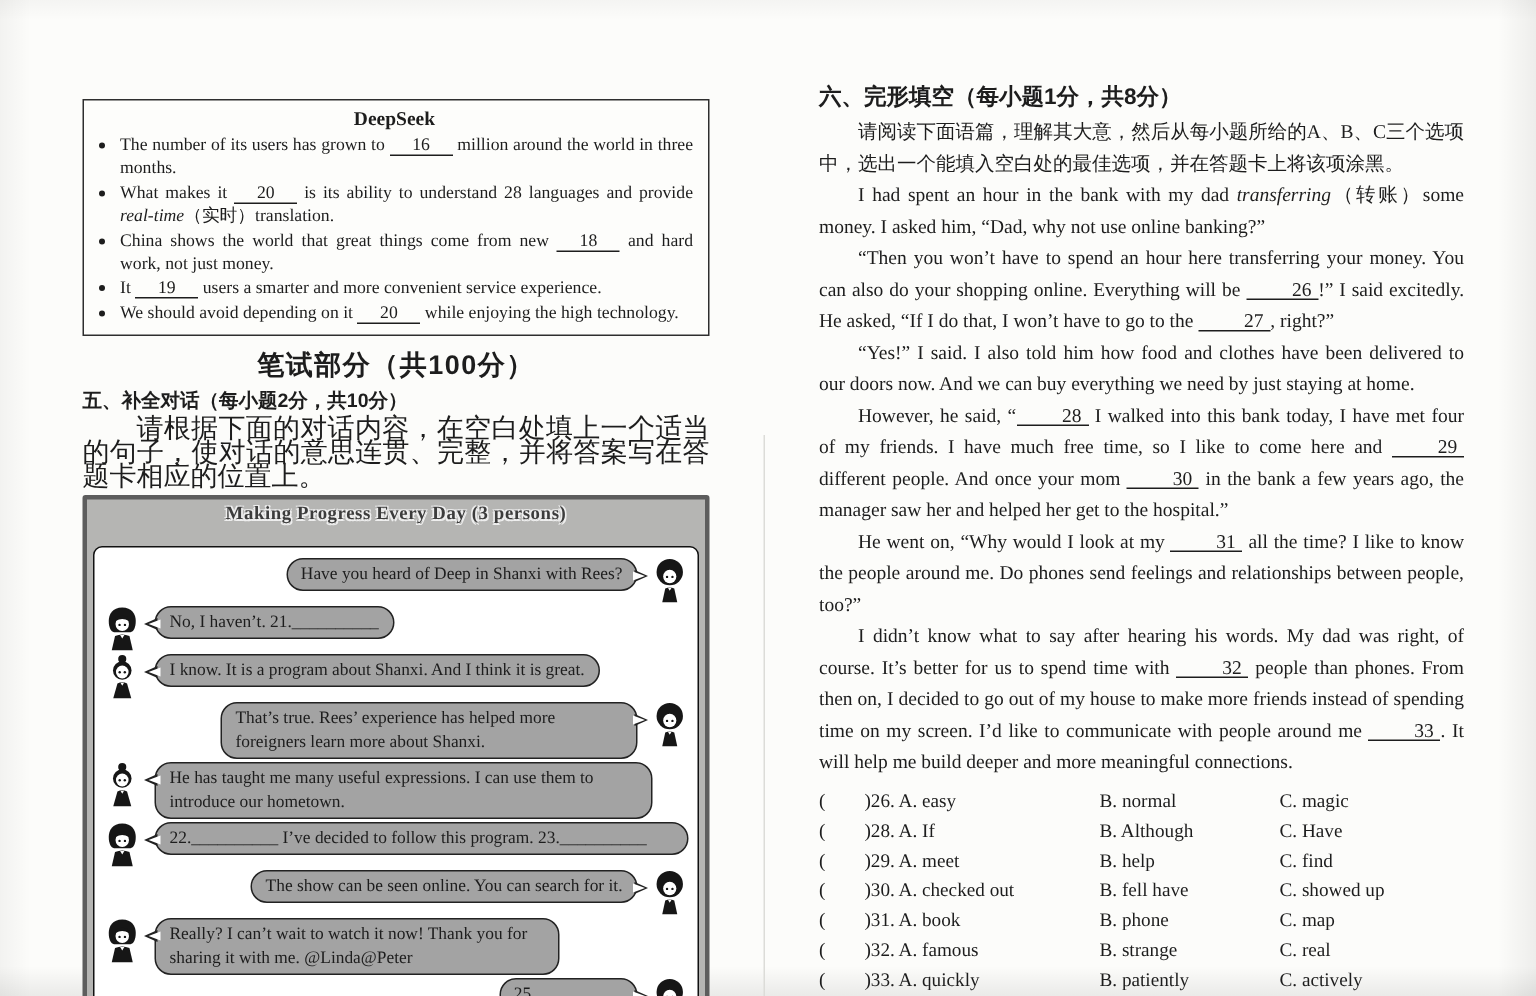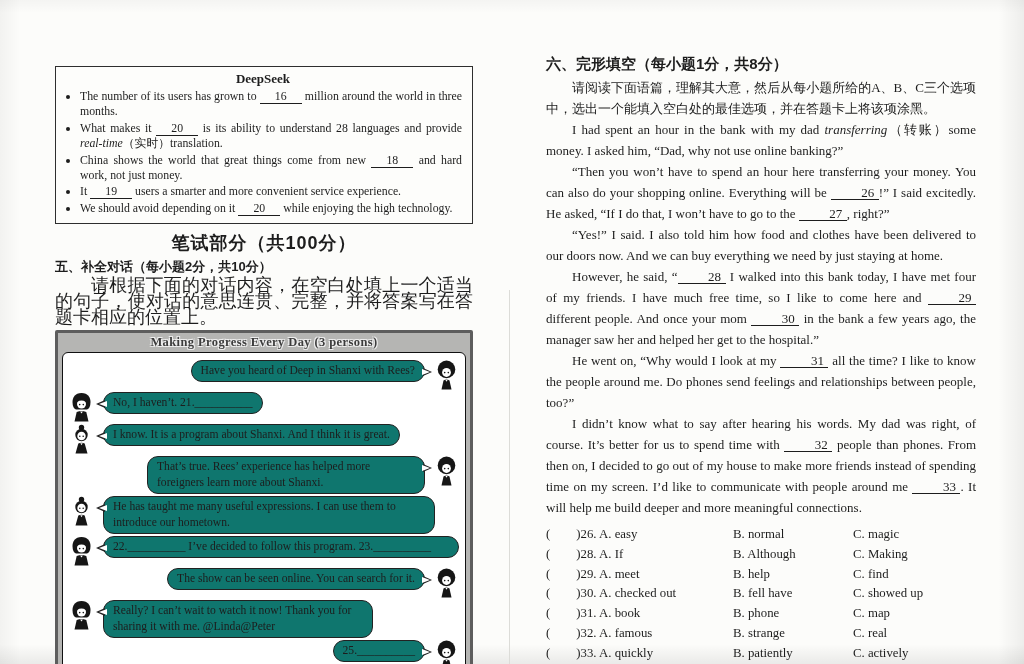--- a/index.html
+++ b/index.html
@@ -19,27 +19,27 @@
   .ds-title{text-align:center;font-weight:bold;font-size:13px;margin:1px 0 2px;}
   ul.ds-list{margin:0;padding:0 0 0 16px;list-style:disc;}
   ul.ds-list li{font-size:11.8px;line-height:15.4px;text-align:justify;margin:0 0 1px;}
   .wp-heading{text-align:center;font-weight:bold;font-size:18px;margin:7px 0 3px;
       font-family:"Liberation Sans","DejaVu Sans",sans-serif;letter-spacing:1px;}
   .sec-heading{font-weight:bold;font-size:13px;margin:2px 0 1px;
       font-family:"Liberation Sans","DejaVu Sans",sans-serif;}
   .instructions{margin:1px 0 5px;font-size:18px;line-height:16px;text-align:justify;text-indent:2em;}
 
   .dlg{border:3px solid #5d5d5d;background:#b5b5b3;border-radius:2px;}
-  .dlg-title{height:19px;line-height:19px;text-align:center;font-weight:bold;font-size:12.5px;
+  .dlg-title{height:31px;line-height:19px;text-align:center;font-weight:bold;font-size:12.5px;
       color:#3c3c3c;letter-spacing:.4px;
       text-shadow:-1px -1px 0 #eee,1px -1px 0 #eee,-1px 1px 0 #eee,1px 1px 0 #eee;}
   .dlg-body{background:#fff;border:1.2px solid #111;border-radius:6px;margin:0 4px 4px;padding:5px 6px 4px;}
   .msg-row{display:flex;align-items:flex-start;margin:2px 0;}
   .msg-row.right{justify-content:flex-end;}
-  .bubble{position:relative;background:#0f766e;border:1px solid #222;border-radius:11px;
+  .bubble{position:relative;background:#a3a3a3;border:1px solid #222;border-radius:11px;
       padding:2px 9px;font-size:11.6px;line-height:16px;text-align:left;}
   .msg-row.left .bubble{margin-left:9px;}
   .msg-row.right .bubble{margin-right:9px;}
   .bubble.left::before{content:"";position:absolute;left:-8px;top:7px;
       border-top:4px solid transparent;border-bottom:4px solid transparent;border-right:9px solid #222;}
   .bubble.left::after{content:"";position:absolute;left:-5.5px;top:8px;
       border-top:3px solid transparent;border-bottom:3px solid transparent;border-right:8px solid #fff;}
   .bubble.right::before{content:"";position:absolute;right:-8px;top:7px;
       border-top:4px solid transparent;border-bottom:4px solid transparent;border-left:9px solid #222;}
   .bubble.right::after{content:"";position:absolute;right:-5.5px;top:8px;
@@ -204,21 +204,21 @@
       </div>
     <div class="options" id="options">
         <div class="opt-row">
           <div>(<span class="paren-gap"></span>)26. A. easy</div>
           <div>B. normal</div>
           <div>C. magic</div>
         </div>
         <div class="opt-row">
           <div>(<span class="paren-gap"></span>)28. A. If</div>
           <div>B. Although</div>
-          <div>C. Making</div>
+          <div>C. Have</div>
         </div>
         <div class="opt-row">
           <div>(<span class="paren-gap"></span>)29. A. meet</div>
           <div>B. help</div>
           <div>C. find</div>
         </div>
         <div class="opt-row">
           <div>(<span class="paren-gap"></span>)30. A. checked out</div>
           <div>B. fell have</div>
           <div>C. showed up</div>

